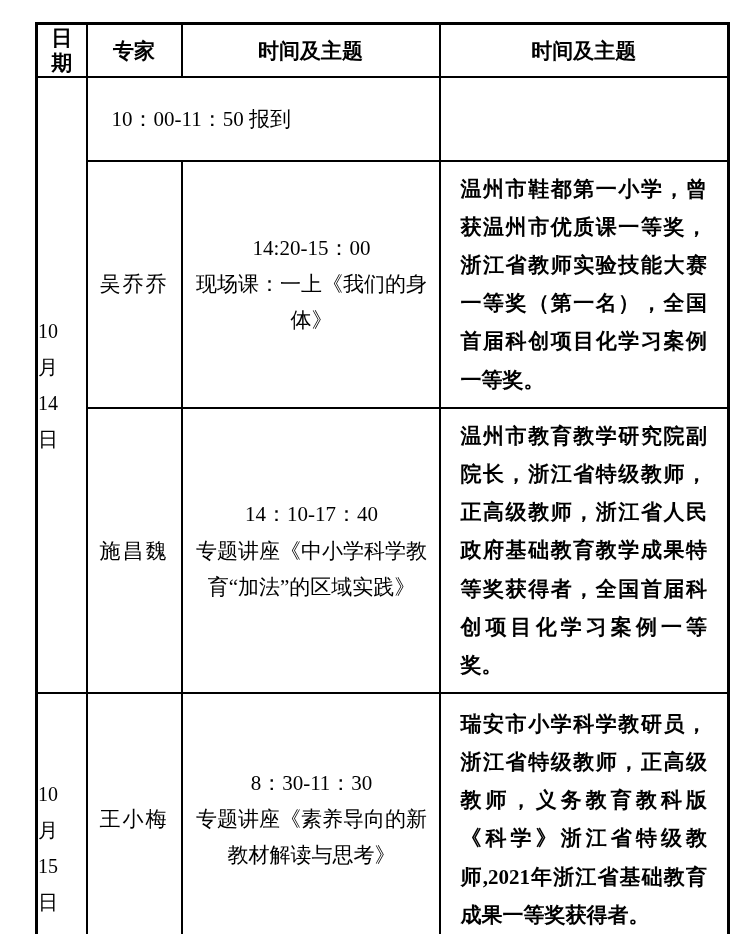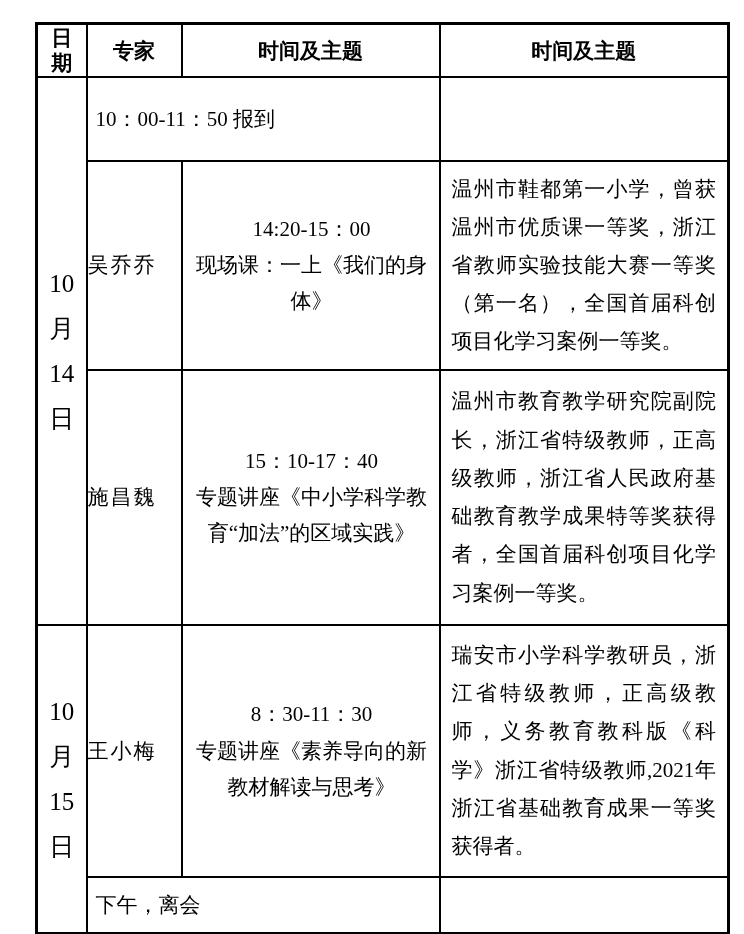--- a/index.html
+++ b/index.html
@@ -43,46 +43,47 @@
     line-height: 1.2;
   }
   .pre { white-space: pre-line; }
   tr.r-header  { height: 53px; }
   tr.r-checkin { height: 84px; }
   tr.r-s1      { height: 197px; }
   tr.r-s2      { height: 255px; }
   tr.r-s3      { height: 252px; }
   tr.r-depart  { height: 57px; }
   td.date-cell {
-    text-align: center;
-    font-size: 25px;
+    text-align: left;
+    font-size: 20px;
     line-height: 1.8;
   }
   td.expert-cell {
-    text-align: left;
+    text-align: center;
     font-size: 21px;
     letter-spacing: 2px;
   }
   td.time-cell {
     font-size: 21px;
     line-height: 1.72;
     padding: 6px 8px 6px 10px;
     text-align: center;
   }
   td.span-cell {
     font-size: 21px;
-    padding-left: 8px;
+    padding-left: 24px;
     text-align: left;
   }
   td.profile-cell {
     font-size: 21px;
     line-height: 1.82;
-    padding: 8px 11px;
+    padding: 8px 20px;
     text-align: justify;
     text-justify: inter-character;
+    font-weight: bold;
   }
 </style>
 </head>
 <body>
 
 <div class="page">
   <table class="schedule">
     <colgroup>
       <col class="c-date">
       <col class="c-expert">
@@ -109,21 +110,21 @@
 
       <tr class="r-s1">
         <td class="expert-cell">吴乔乔</td>
         <td class="time-cell pre">14:20-15：00
 现场课：一上《我们的身体》</td>
         <td class="profile-cell">温州市鞋都第一小学，曾获温州市优质课一等奖，浙江省教师实验技能大赛一等奖（第一名），全国首届科创项目化学习案例一等奖。</td>
       </tr>
 
       <tr class="r-s2">
         <td class="expert-cell">施昌魏</td>
-        <td class="time-cell pre">15：10-17：40
+        <td class="time-cell pre">14：10-17：40
 专题讲座《中小学科学教育“加法”的区域实践》</td>
         <td class="profile-cell">温州市教育教学研究院副院长，浙江省特级教师，正高级教师，浙江省人民政府基础教育教学成果特等奖获得者，全国首届科创项目化学习案例一等奖。</td>
       </tr>
 
       <tr class="r-s3">
         <td class="date-cell pre" rowspan="2">10
 月
 15
 日</td>
         <td class="expert-cell">王小梅</td>

